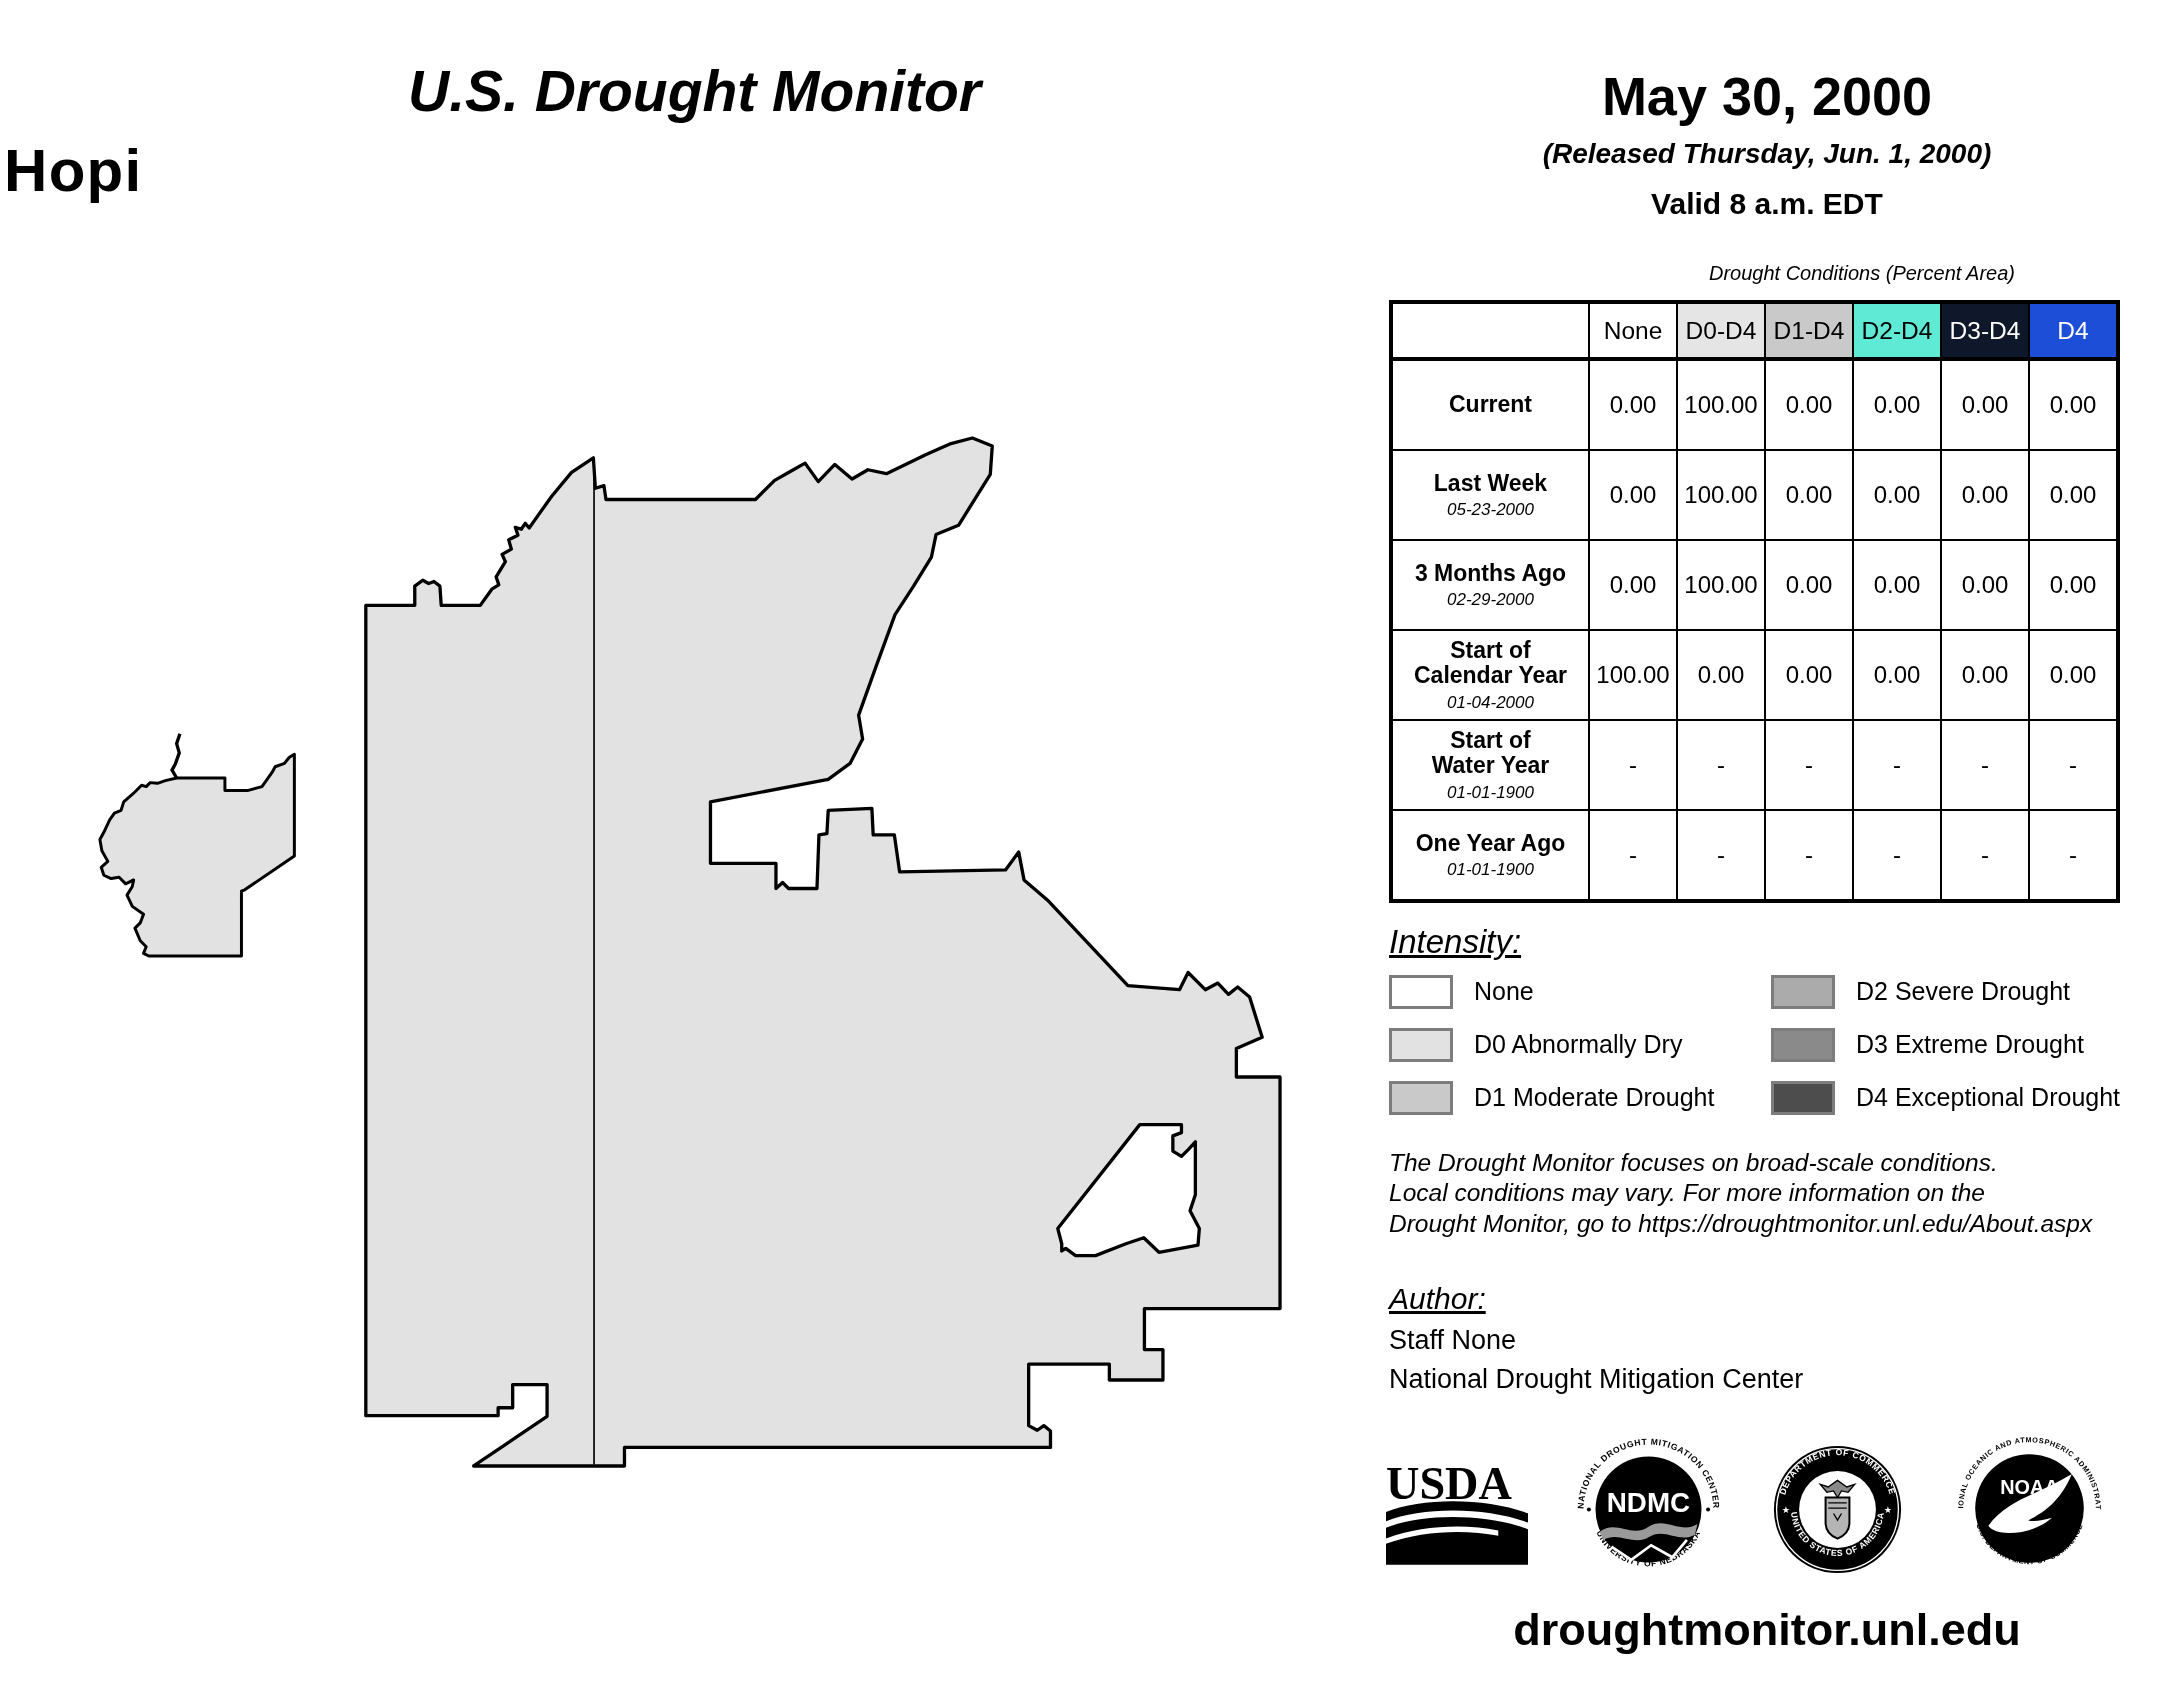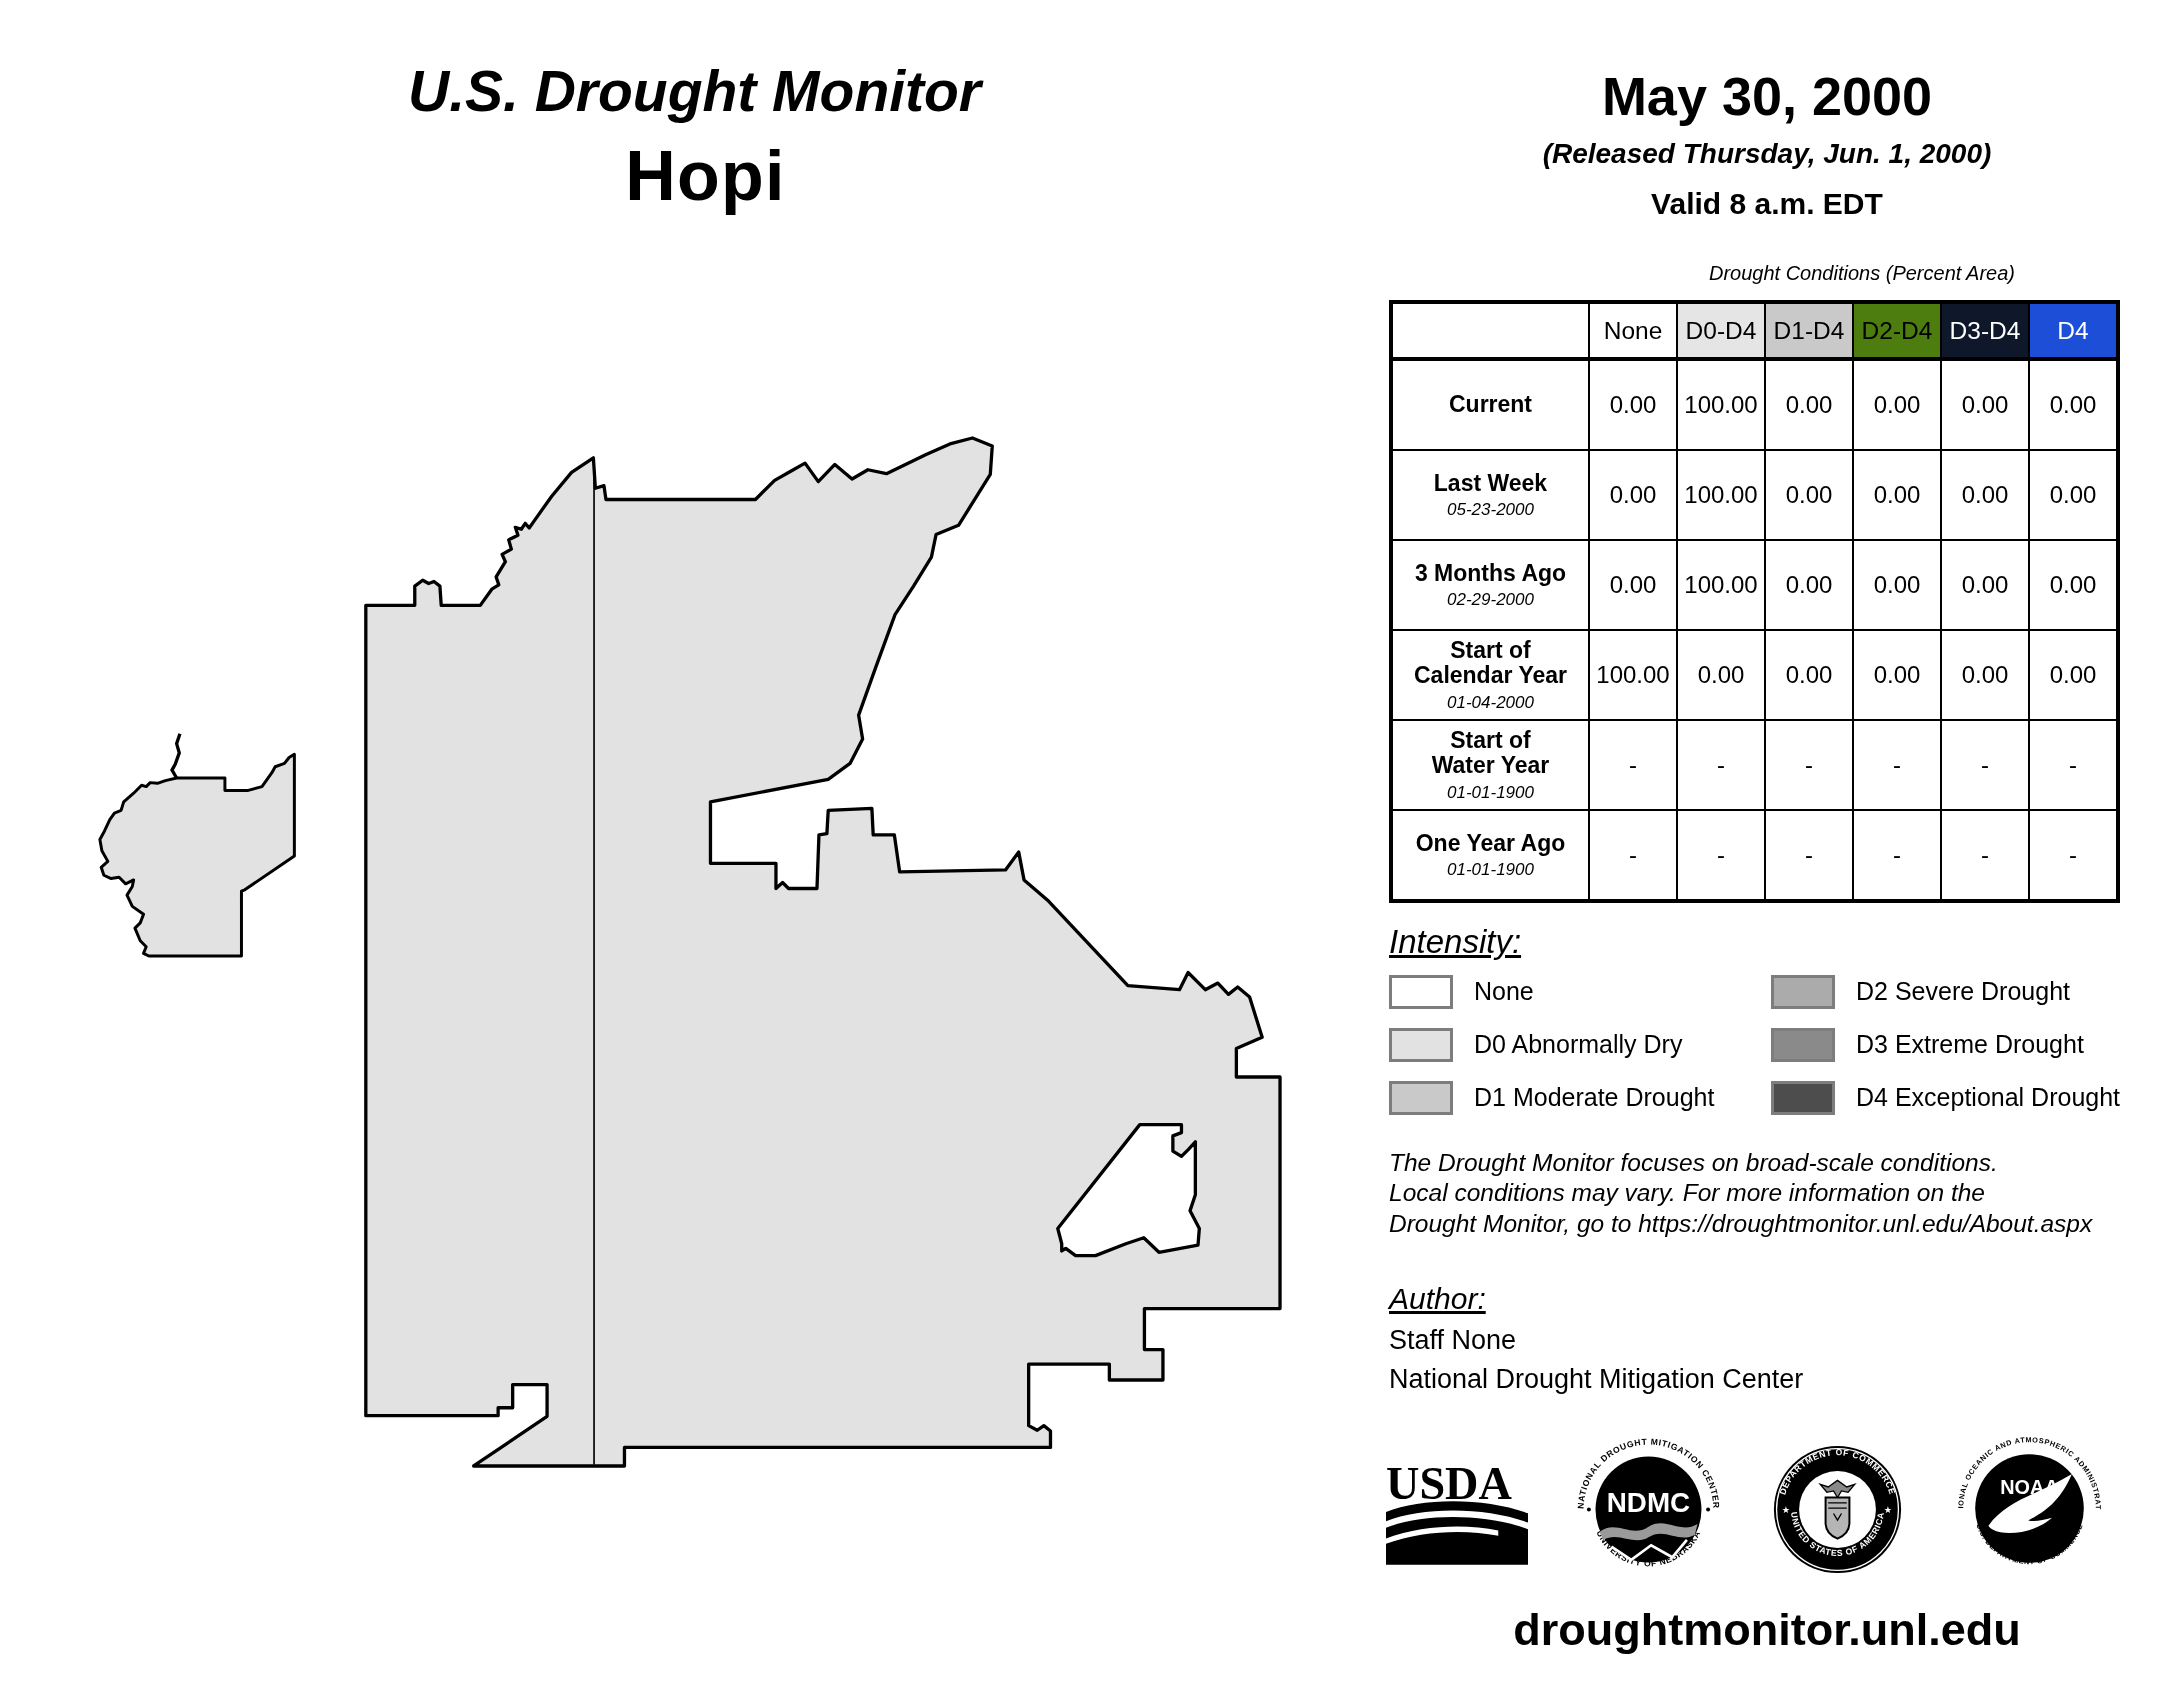--- a/index.html
+++ b/index.html
@@ -1,21 +1,21 @@
 <!DOCTYPE html>
 <html style="font-size:10.6px"><head>
 <meta charset="utf-8">
 <style>
   html,body{margin:0;padding:0;background:#ffffff;}
   #page{position:relative;width:2183px;height:1687px;background:#ffffff;overflow:hidden;
         font-family:"Liberation Sans", sans-serif;color:#000;}
   .abs{position:absolute;}
   
   #main-title{left:0;top:58px;width:1389px;text-align:center;font-size:57px;font-weight:bold;font-style:italic;}
-  #region-title{left:11px;top:136px;width:1389px;text-align:center;font-size:70px;font-weight:bold;letter-spacing:1.3px;}
+  #region-title{left:4px;top:136px;width:1389px;font-size:60px;font-weight:bold;letter-spacing:1.3px;}
   #date-title{left:1403px;top:65px;width:728px;text-align:center;font-size:54px;font-weight:bold;}
   #released-line{left:1403px;top:138px;width:728px;text-align:center;font-size:28px;font-weight:bold;font-style:italic;}
   #valid-line{left:1403px;top:187px;width:728px;text-align:center;font-size:30px;font-weight:bold;}
   #table-title{left:1589px;top:262px;width:546px;text-align:center;font-size:20px;font-style:italic;}
   
   #cond-table{left:1389px;top:300px;border-collapse:collapse;}
   #cond-table td{border:2.6px solid #000;text-align:center;vertical-align:middle;padding:0;}
   #cond-table tr.hdr td{height:53px;font-size:24.5px;}
   #cond-table td.rowlab{width:195px;}
   #cond-table td.val{width:86px;height:88px;font-size:24px;}
@@ -91,21 +91,21 @@
   <div class="abs" id="valid-line">Valid 8 a.m. EDT</div>
   <div class="abs" id="table-title">Drought Conditions (Percent Area)</div>
 
   <table class="abs" id="cond-table" cellspacing="0">
     <tbody>
         <tr class="hdr">
       <td class="corner"></td>
       <td style="background-color: rgb(255, 255, 255);">None</td>
       <td style="background-color: #e5e5e5;">D0-D4</td>
       <td style="background-color: rgb(201, 201, 201);">D1-D4</td>
-      <td style="background-color: #4d7c0f;">D2-D4</td>
+      <td style="background-color: #5eead4;">D2-D4</td>
       <td class="hdr-light" style="background-color: #0f172a;">D3-D4</td>
       <td class="hdr-light" style="background-color: #1d4ed8;">D4</td>
     </tr>
     <tr class="body-first">
       <td class="rowlab"><span>Current</span></td>
       <td class="val">0.00</td>
       <td class="val">100.00</td>
       <td class="val">0.00</td>
       <td class="val">0.00</td>
       <td class="val">0.00</td>

